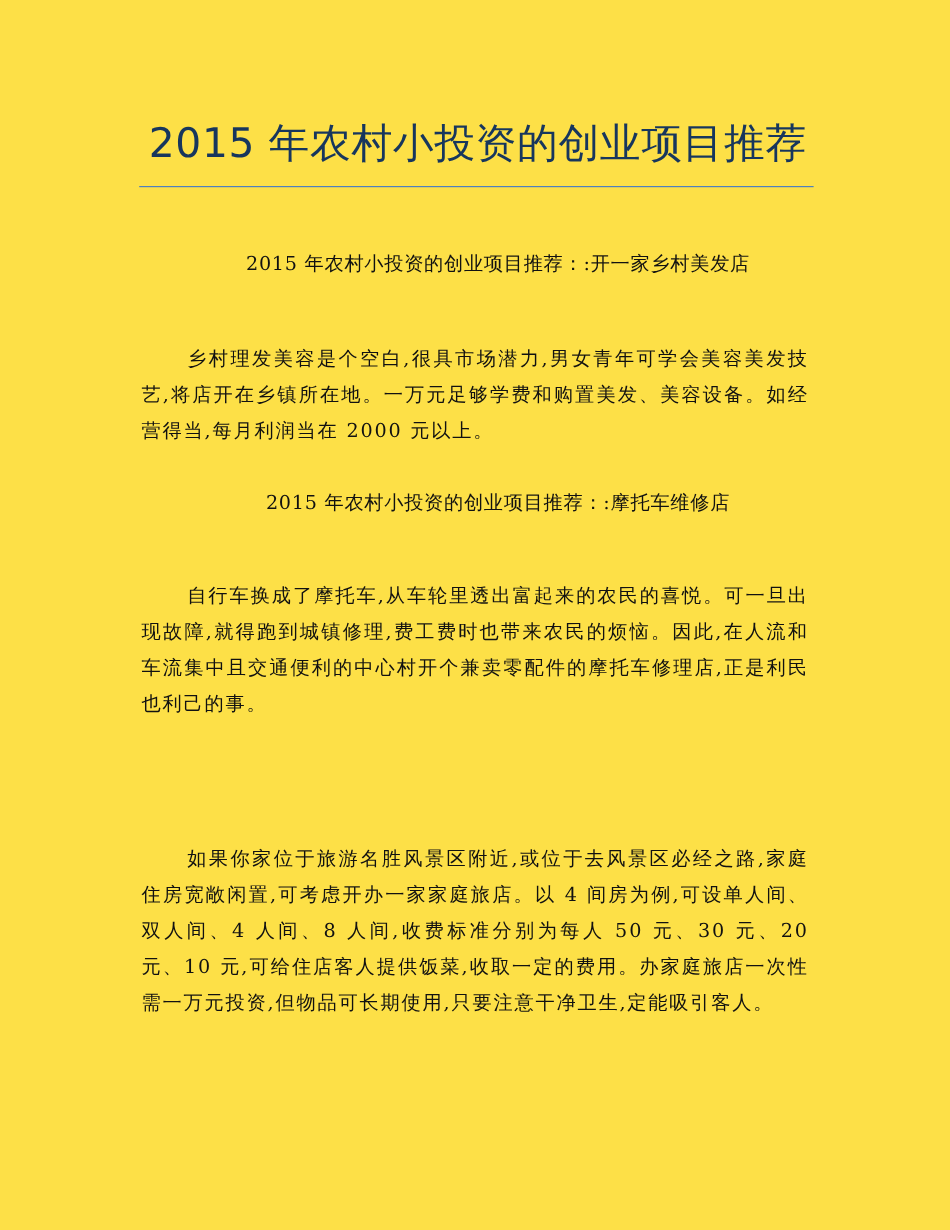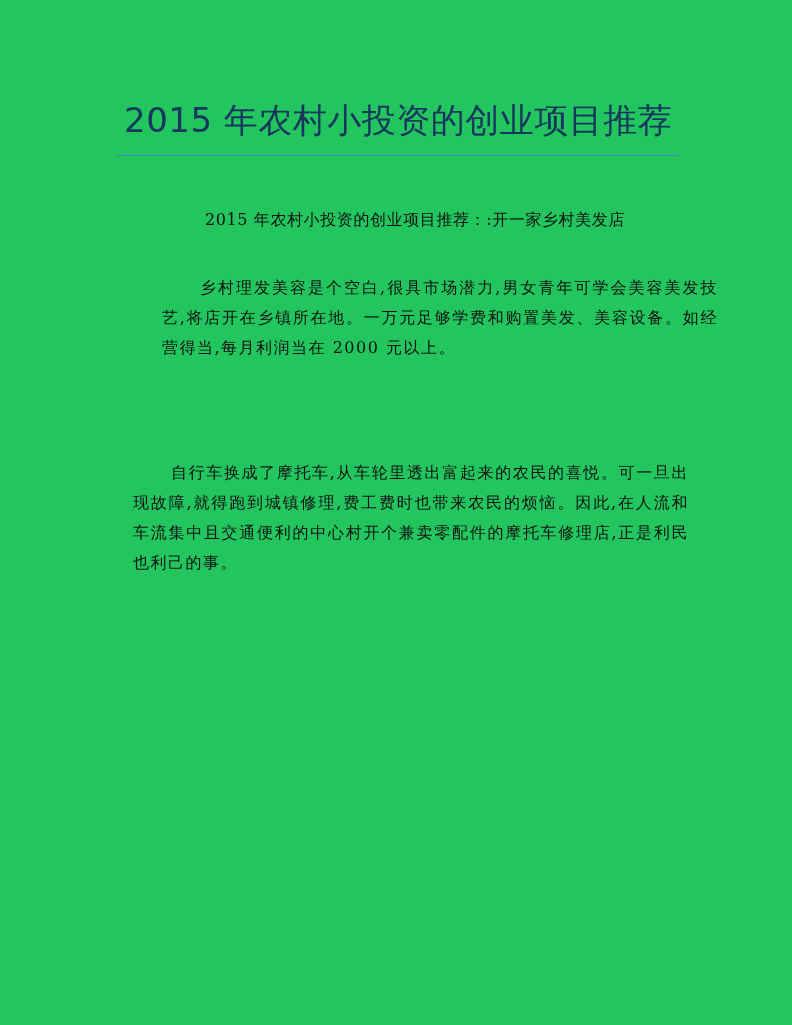--- a/index.html
+++ b/index.html
@@ -1,46 +1,48 @@
 <!DOCTYPE html>
 <html><head>
 <meta charset="utf-8">
 <style>
   html, body { margin: 0; padding: 0; background: #ffffff; }
   body { width: 792px; height: 1025px; position: relative; overflow: hidden; }
-  .page { position: absolute; left: 0; top: 0; width: 792px; height: 1025px; background: #22c55e; }
+  .page { position: absolute; left: 0; top: 0; width: 792px; height: 1025px; background: #fde047; }
   .title {
     position: absolute; left: 124px; top: 98px;
     font-family: "DejaVu Sans", "Liberation Sans", sans-serif;
     font-size: 34px; line-height: 44px; color: #17365d; white-space: nowrap;
     letter-spacing: 0.5px;
   }
   .divider {
     position: absolute; left: 116px; top: 155px; width: 562px; height: 0;
     border-top: 1px solid #4f81bd;
   }
   .heading, .para {
     position: absolute; left: 118px; width: 556px;
     font-family: "DejaVu Serif", "Liberation Serif", serif;
     font-size: 16px; color: #111; 
   }
   .heading { text-indent: 38px; line-height: 24px; letter-spacing: 0.6px; white-space: nowrap; text-align: center; }
   .para { text-indent: 38px; line-height: 30px; letter-spacing: 1.5px; text-align: justify; }
   .h1 { top: 208px; }
-  .p1 { top: 273px; margin-left: 44px; }
+  .p1 { top: 284px; }
   .h2 { top: 407px; }
-  .p2 { top: 458px; margin-left: 15px; }
+  .p2 { top: 482px; }
   .h3 { top: 635px; }
   .p3 { top: 701px; }
 </style>
 </head>
 <body>
 
 <div class="page">
   <div class="title">2015 年农村小投资的创业项目推荐</div>
   <div class="divider"></div>
 
   <div class="heading h1">2015 年农村小投资的创业项目推荐：:开一家乡村美发店</div>
   <div class="para p1">乡村理发美容是个空白,很具市场潜力,男女青年可学会美容美发技艺,将店开在乡镇所在地。一万元足够学费和购置美发、美容设备。如经营得当,每月利润当在 2000 元以上。</div>
 
+  <div class="heading h2">2015 年农村小投资的创业项目推荐：:摩托车维修店</div>
   <div class="para p2">自行车换成了摩托车,从车轮里透出富起来的农民的喜悦。可一旦出现故障,就得跑到城镇修理,费工费时也带来农民的烦恼。因此,在人流和车流集中且交通便利的中心村开个兼卖零配件的摩托车修理店,正是利民也利己的事。</div>
 
+  <div class="para p3">如果你家位于旅游名胜风景区附近,或位于去风景区必经之路,家庭住房宽敞闲置,可考虑开办一家家庭旅店。以 4 间房为例,可设单人间、双人间、4 人间、8 人间,收费标准分别为每人 50 元、30 元、20 元、10 元,可给住店客人提供饭菜,收取一定的费用。办家庭旅店一次性需一万元投资,但物品可长期使用,只要注意干净卫生,定能吸引客人。</div>
 </div>
 
 </body></html>

